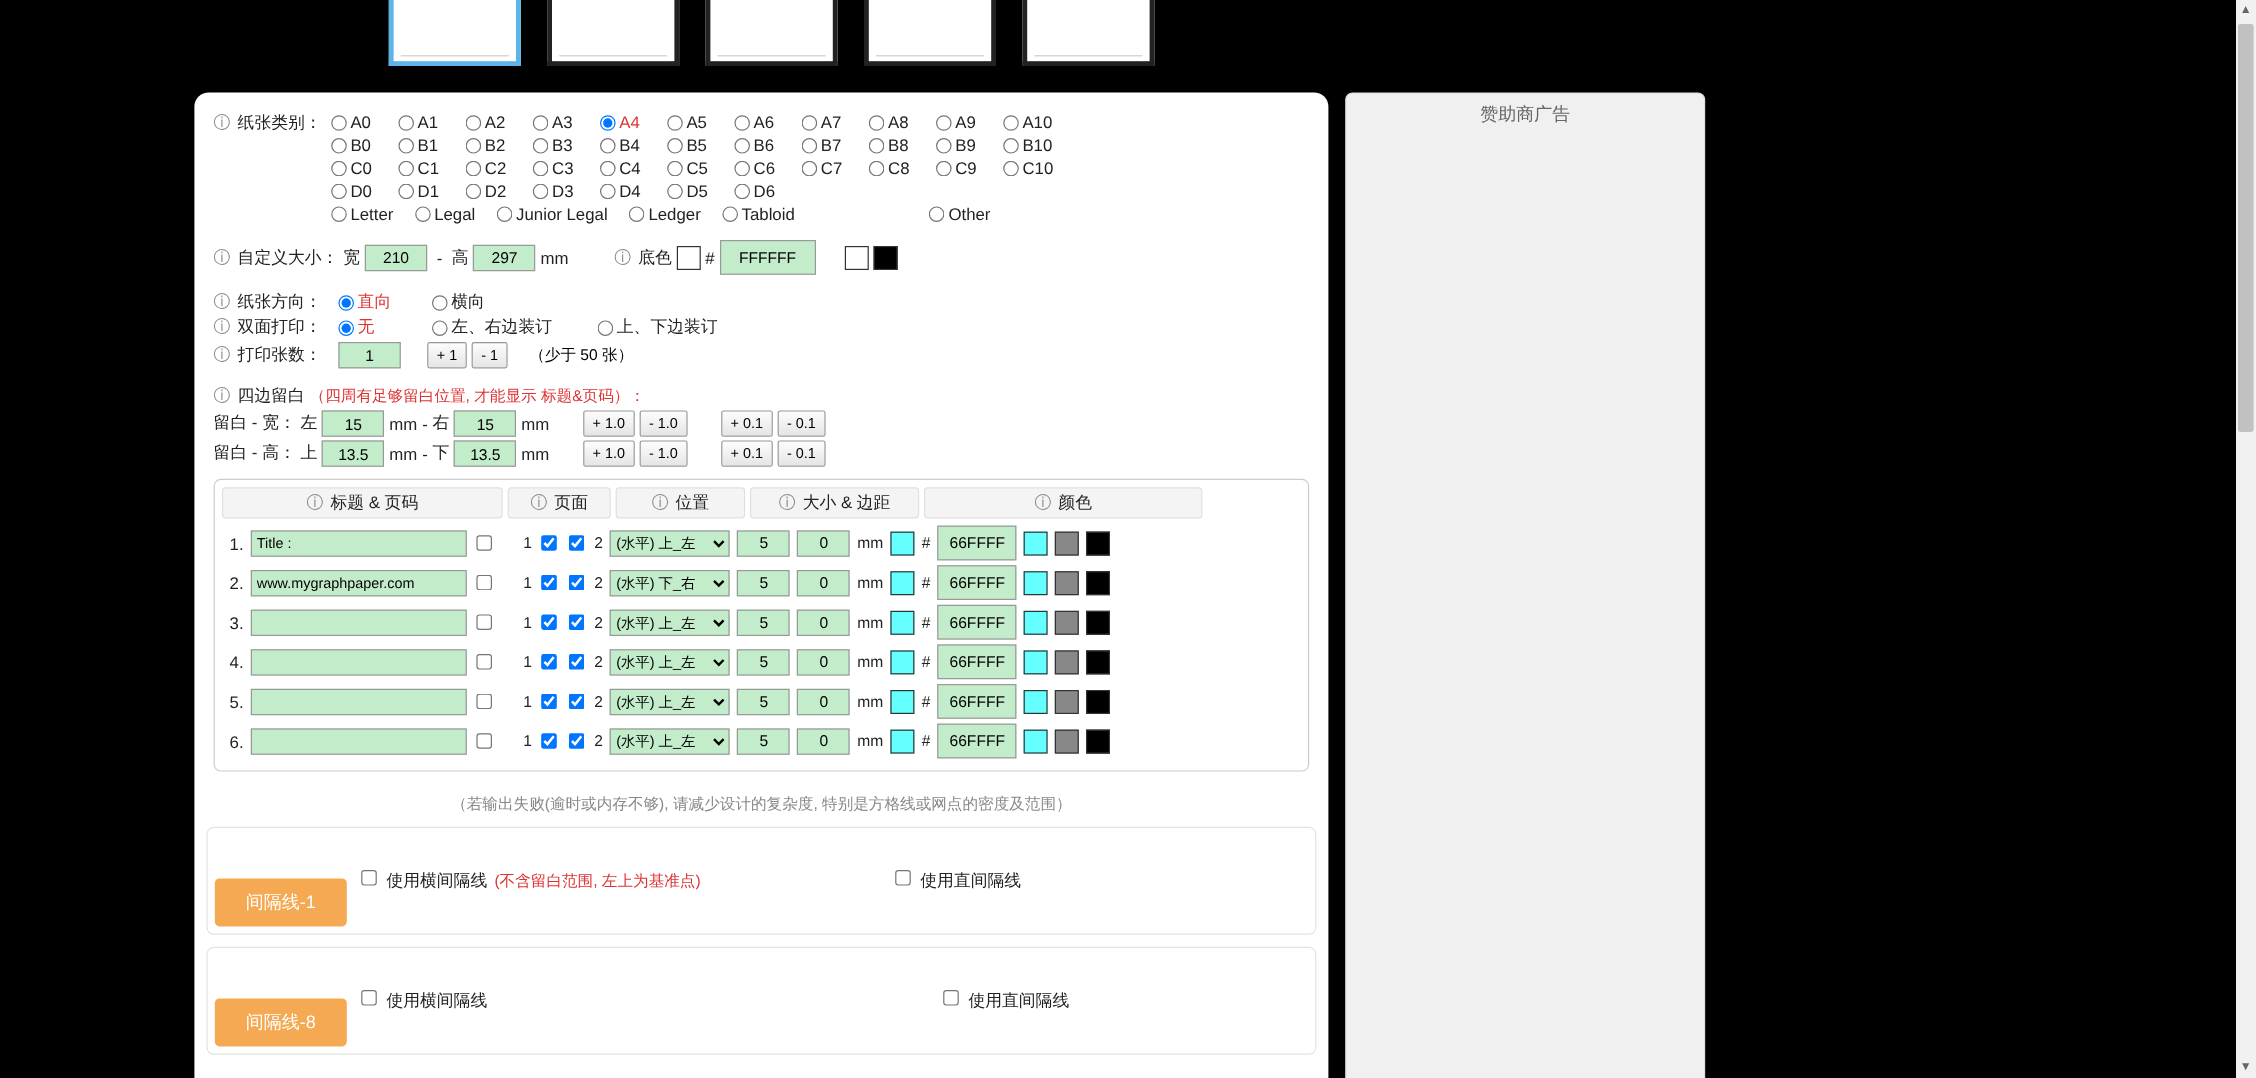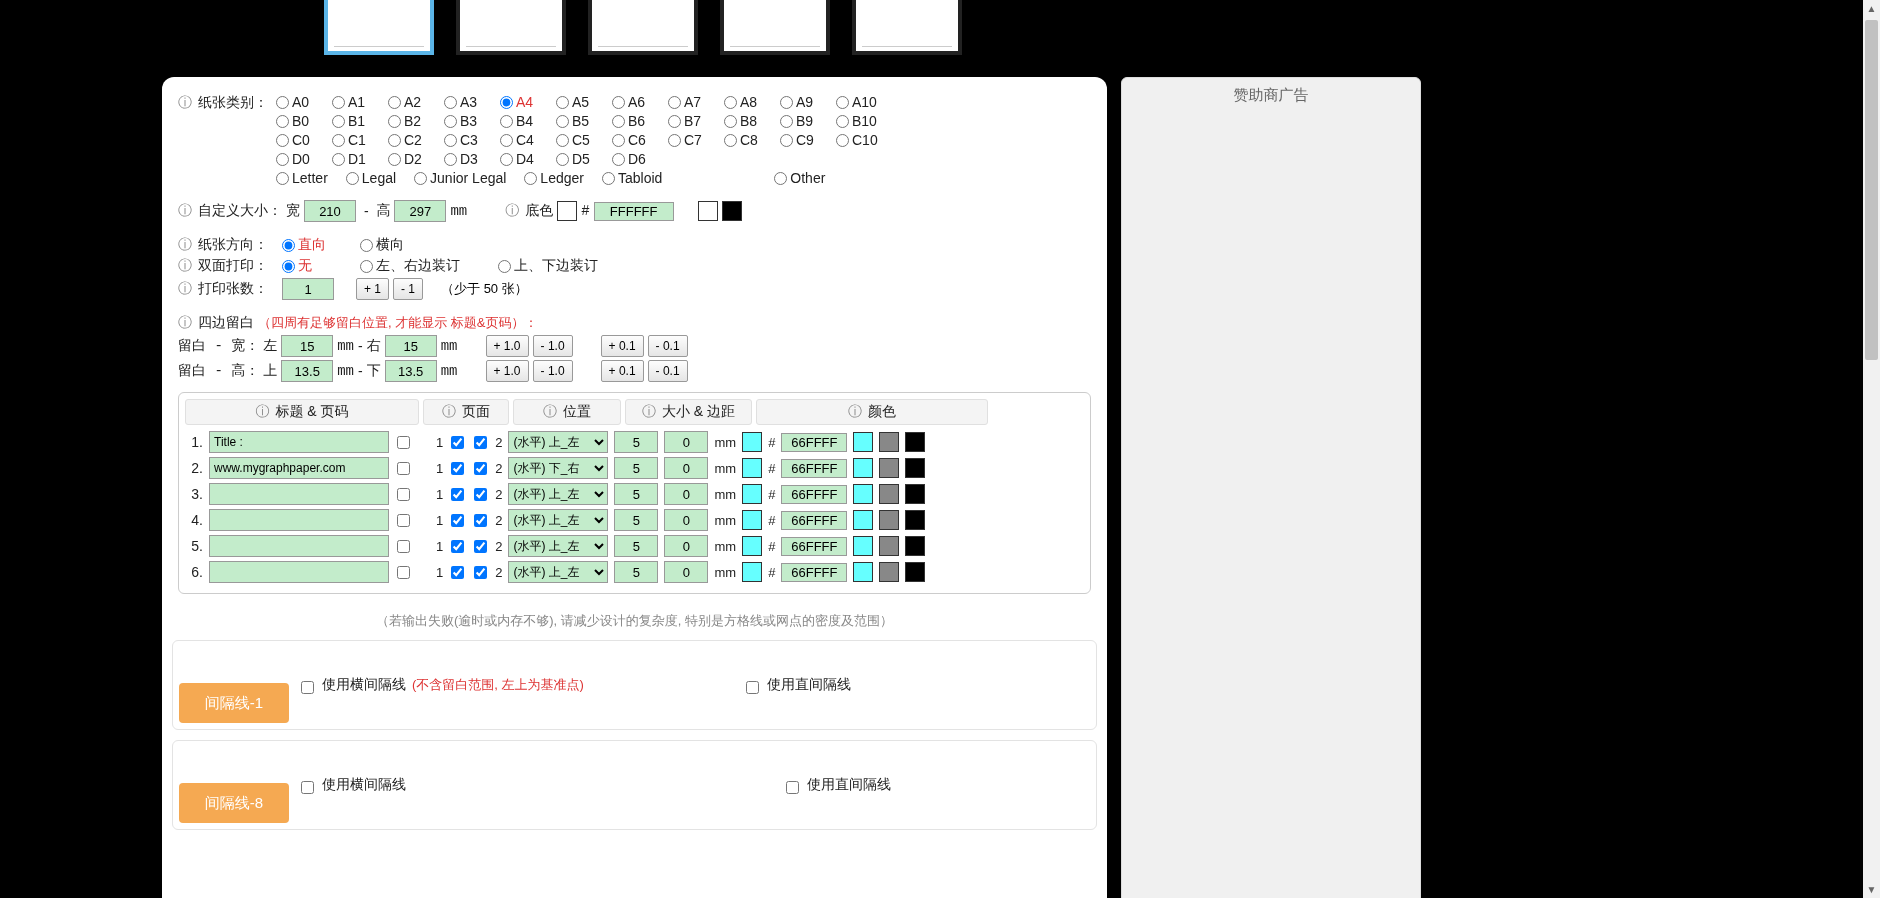--- a/index.html
+++ b/index.html
@@ -87,21 +87,21 @@
     flex-wrap: wrap;
     gap: 6px 4px;
     margin: 3px 0;
   }
   .help-icon {
     color: #888;
     font-size: 14px;
     margin-right: 2px;
     cursor: help;
   }
-  .label { white-space: nowrap; font-family: Liberation Mono, monospace; }
+  .label { white-space: nowrap; }
   .radio-opt {
     display: inline-flex;
     align-items: center;
     gap: 3px;
     min-width: 50px;
   }
   .radio-opt input { margin:0; }
   .paper-grid {
     display: flex;
     flex-direction: column;
@@ -117,21 +117,21 @@
   input.num {
     width: 52px;
     height: 22px;
     background: #c3eccb;
     border: 1px solid #999;
     text-align: center;
     font-size: 13px;
   }
   input.hex {
     width: 80px;
-    height: 19px;
+    height: 29px;
     background: #c3eccb;
     border:1px solid #999;
     text-align:center;
     font-size:13px;
   }
   input.title-in {
     width: 180px;
     height: 22px;
     background: #c3eccb;
     border:1px solid #999;
@@ -180,21 +180,21 @@
     background:#f4f4f4;
     border:1px solid #e0e0e0;
     text-align:center;
     padding:3px 0;
     font-size:14px;
     border-radius:3px;
   }
   .tt-h1{width:234px;}
   .tt-h2{width:86px;}
   .tt-h3{width:108px;}
-  .tt-h4{width:127px;}
+  .tt-h4{width:141px;}
   .tt-h5{width:232px;}
   .tt-row {
     display:flex;
     align-items:center;
     gap:6px;
     margin:4px 0;
   }
   .tt-idx { width:18px; text-align:right; font-size:14px; }
   select.pos {
     width:100px;
@@ -210,21 +210,21 @@
   .sep-section {
     display:flex;
     gap:10px;
     align-items:center;
     border:1px solid #e3e3e3;
     border-radius:6px;
     padding:6px;
     margin-top:10px;
   }
   .sep-body { flex:1; display:flex; align-items:center; gap:40px; }
-  .sep-item { display:flex; align-items:flex-end; gap:6px; }
+  .sep-item { display:flex; align-items:flex-start; gap:6px; }
 
   .scrollbar {
     position: fixed;
     right: 0;
     top: 0;
     bottom: 0;
     width: 17px;
     background: #f1f1f1;
   }
   .scrollbar .thumb-s {

